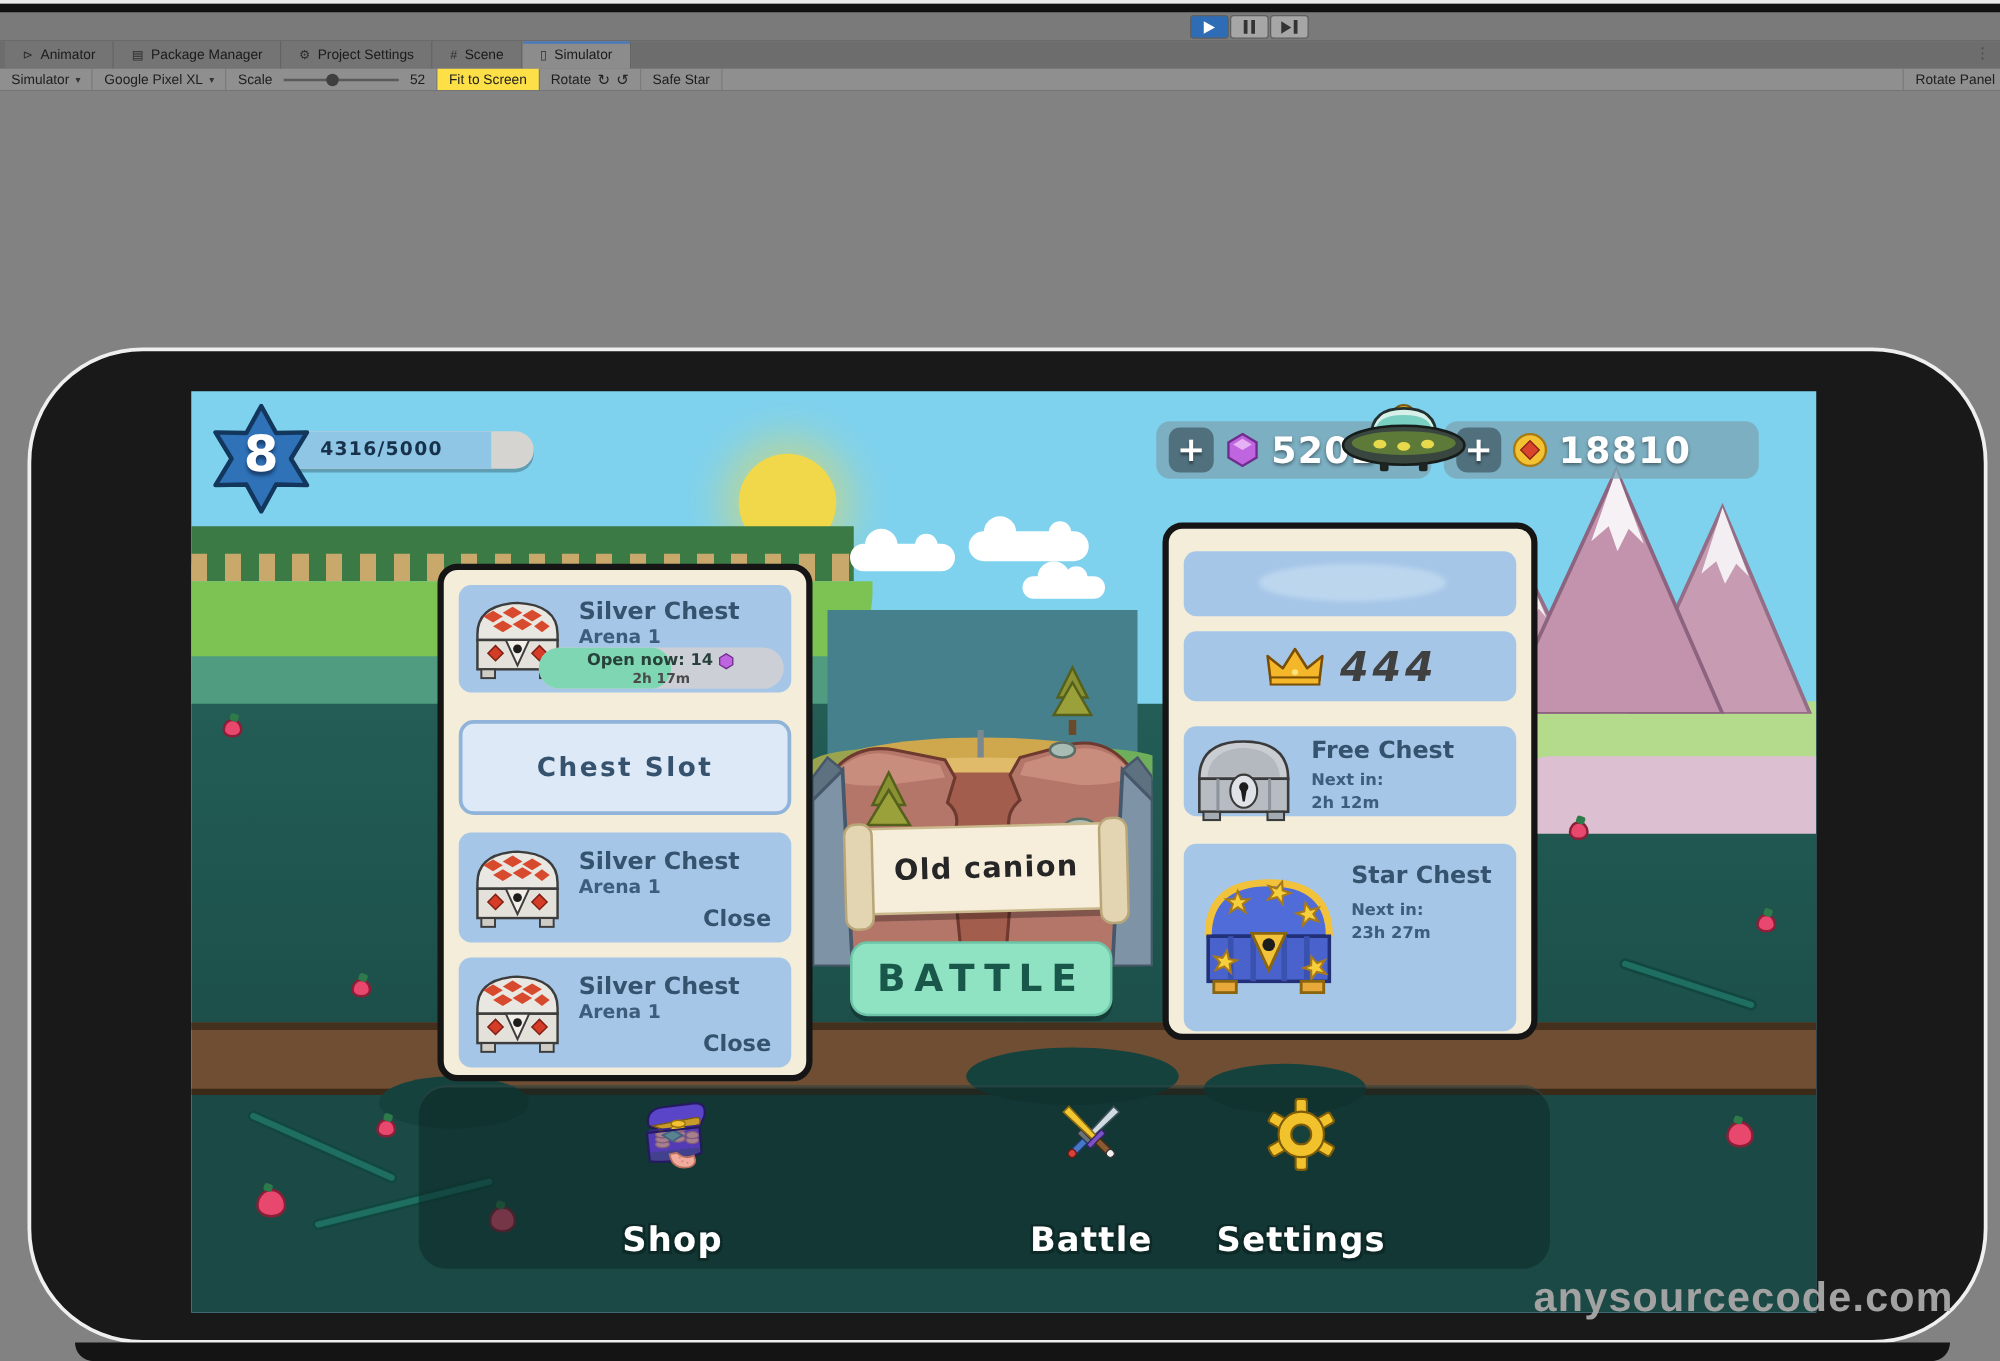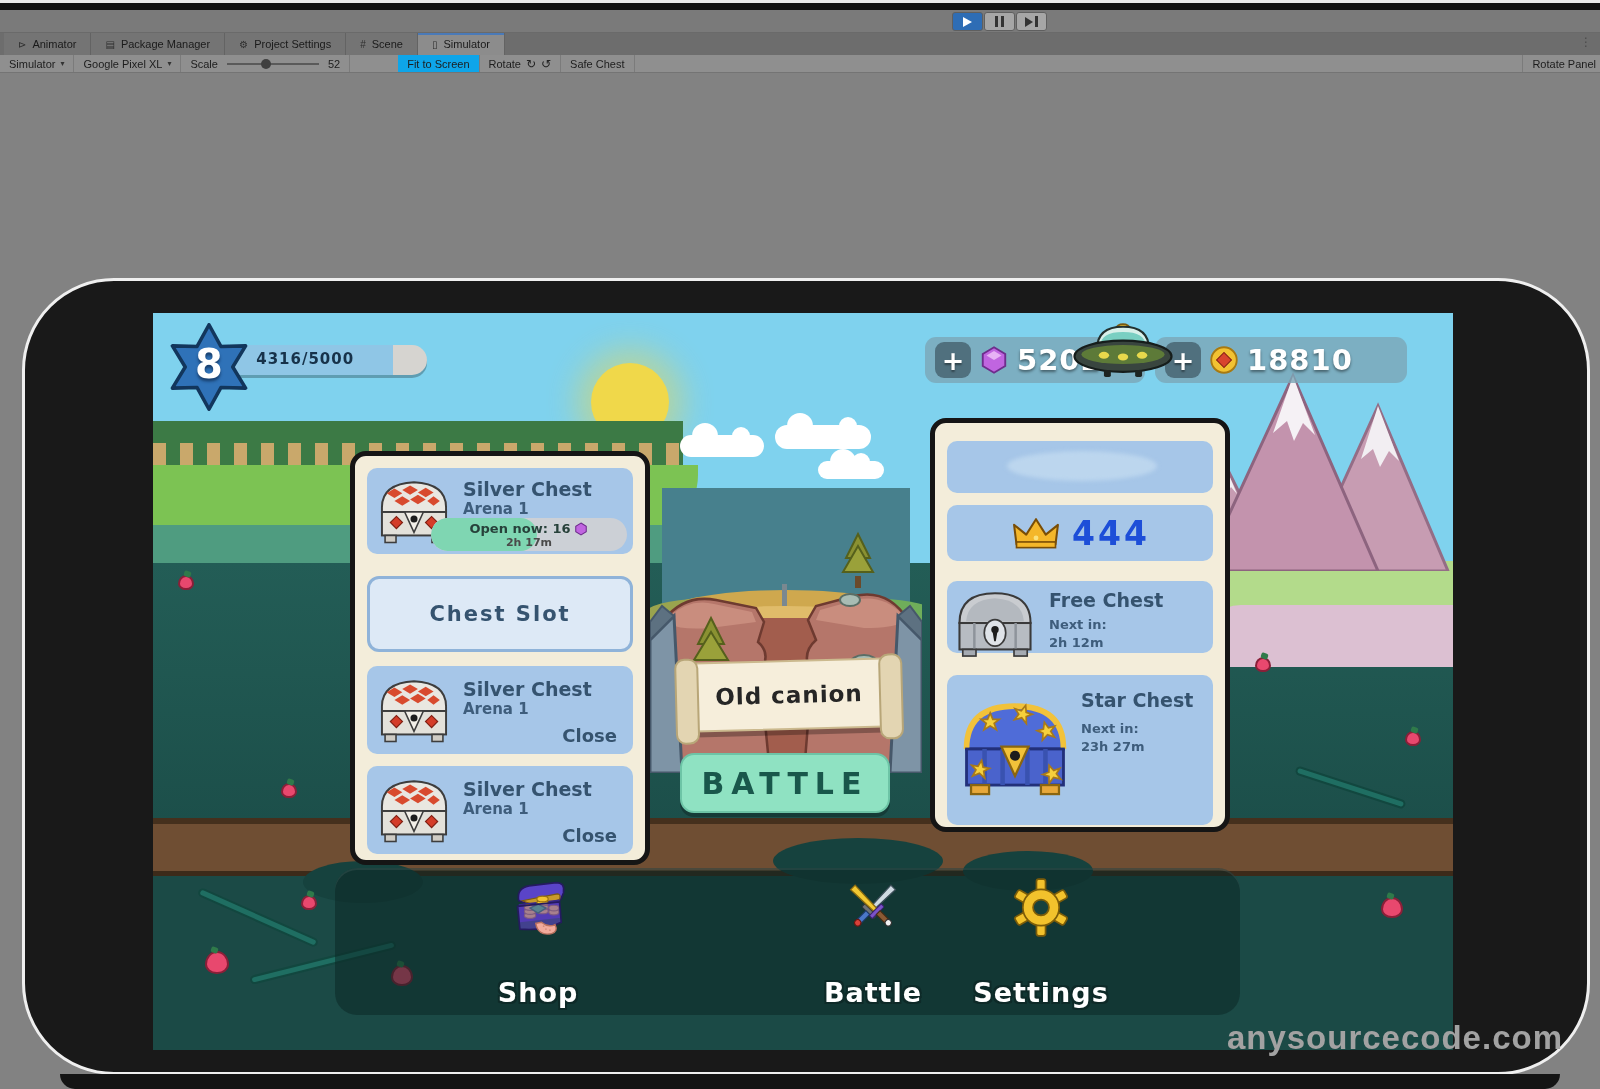--- a/index.html
+++ b/index.html
@@ -31,21 +31,21 @@
   .tab .ticon { font-size:10px; color:#2e2e2e; }
   .tab.active { background:#8c8c8c; box-shadow:inset 0 2px 0 #4a7ab8; }
   .kebab { margin-left:auto; color:#4a4a4a; font-size:12px; padding:2px 8px 0 0; }
 
   .sim-toolbar { left:0; top:55px; width:1600px; height:18px; background:#8f8f8f;
     border-bottom:1px solid #747474; display:flex; align-items:center; font-size:11px;
     color:#1d1d1d; }
   .tool { display:flex; align-items:center; gap:5px; height:100%; padding:0 9px;
     border-right:1px solid #7b7b7b; white-space:nowrap; }
   .tool .caret { font-size:8px; color:#333; }
-  .tool.btn-lit { background:#0ea5e9;margin-left:48px; }
+  .tool.btn-lit { background:#fde047; }
   .slider { position:relative; width:92px; height:14px; margin:0 4px; }
   .slider .track { position:absolute; left:0; right:0; top:6px; height:2px; background:#5a5a5a; }
   .slider .knob { position:absolute; left:34px; top:2px; width:10px; height:10px;
     border-radius:50%; background:#3f3f3f; }
   .ricon { font-size:12px; color:#222; }
   .tool.right-end { margin-left:auto; border-right:none; border-left:1px solid #7b7b7b;
     padding-right:4px; }
   .editor-bg { left:0; top:73px; width:1600px; height:1016px; background:#828282; }
 
   
@@ -127,21 +127,21 @@
     font-weight:bold; color:#27413a; }
   .open-line2 { position:absolute; left:0; top:18px; width:100%; text-align:center;
     font-size:11px; font-weight:bold; color:#4a4a4a; }
   .slot-card { position:absolute; background:#dde9f6; border:3px solid #8fb3d9;
     border-radius:12px; display:flex; align-items:center; justify-content:center;
     font-size:21px; font-weight:bold; color:#35536f; letter-spacing:2px; }
   .smudge { position:absolute; left:60px; top:10px; width:150px; height:30px;
     background:#bcd6ee; border-radius:50%; filter:blur(2px); }
   .crown-row { position:absolute; left:0; top:0; width:100%; height:100%; display:flex;
     align-items:center; justify-content:center; gap:10px; }
-  .crown-num { font-size:33px; font-weight:bold; color:#1d4ed8; letter-spacing:3px; }
+  .crown-num { font-size:33px; font-weight:bold; color:#404040; letter-spacing:3px;font-style:italic; }
 
   
   .scroll { position:absolute; left:532px; top:347px; width:208px; height:70px;
     background:#f6eedb; border:2px solid #cbb98e; border-radius:10px;
     transform:rotate(-1.5deg); box-shadow:0 5px 0 rgba(0,0,0,.28); display:flex;
     align-items:center; justify-content:center; }
   .scroll::before,.scroll::after { content:''; position:absolute; top:-6px; width:20px;
     height:82px; background:#e3d5b2; border:2px solid #b8a678; border-radius:10px; }
   .scroll::before { left:-12px; } .scroll::after { right:-12px; }
   .scroll-text { font-size:23px; font-weight:bold; color:#262626; letter-spacing:1px; }
@@ -232,21 +232,21 @@
     </div>
     <div class="tool btn-lit">
       <span>Fit to Screen</span>
     </div>
     <div class="tool">
       <span>Rotate</span>
       <span class="ricon">↻</span>
       <span class="ricon">↺</span>
     </div>
     <div class="tool">
-      <span>Safe Chest</span>
+      <span>Safe Star</span>
     </div>
     <div class="tool right-end">
       <span>Rotate Panel</span>
     </div>
   </div>
 
   <div class="abs editor-bg"></div>
 
   <div class="abs phone-frame">
     <div class="game">
@@ -377,21 +377,21 @@
             <rect x="27" y="54" width="11" height="11" transform="rotate(45 32.5 59.5)" fill="#d43c28" stroke="#801f12" stroke-width="1.5"></rect>
             <rect x="72" y="54" width="11" height="11" transform="rotate(45 77.5 59.5)" fill="#d43c28" stroke="#801f12" stroke-width="1.5"></rect>
             <rect x="18" y="76" width="14" height="9" fill="#cfccc5" stroke="#3d3d3d" stroke-width="2"></rect>
             <rect x="78" y="76" width="14" height="9" fill="#cfccc5" stroke="#3d3d3d" stroke-width="2"></rect>
           </svg>
           <div class="ptitle" style="left:96px; top:10px;">Silver Chest</div>
           <div class="psub" style="left:96px; top:32px;">Arena 1</div>
           <div class="open-pill">
             <div class="open-green"></div>
             <div class="open-line1">
-              <span>Open now: 16</span>
+              <span>Open now: 14</span>
               <svg width="14" height="14" viewBox="0 0 40 40">
                 <polygon points="20,3 35,12 35,28 20,37 5,28 5,12" fill="#c065e0" stroke="#6e2d8c" stroke-width="3"></polygon>
               </svg>
             </div>
             <div class="open-line2">2h 17m</div>
           </div>
         </div>
 
         <div class="slot-card" style="left:12px; top:120px; width:266px; height:76px;">
           <span>Chest Slot</span>

